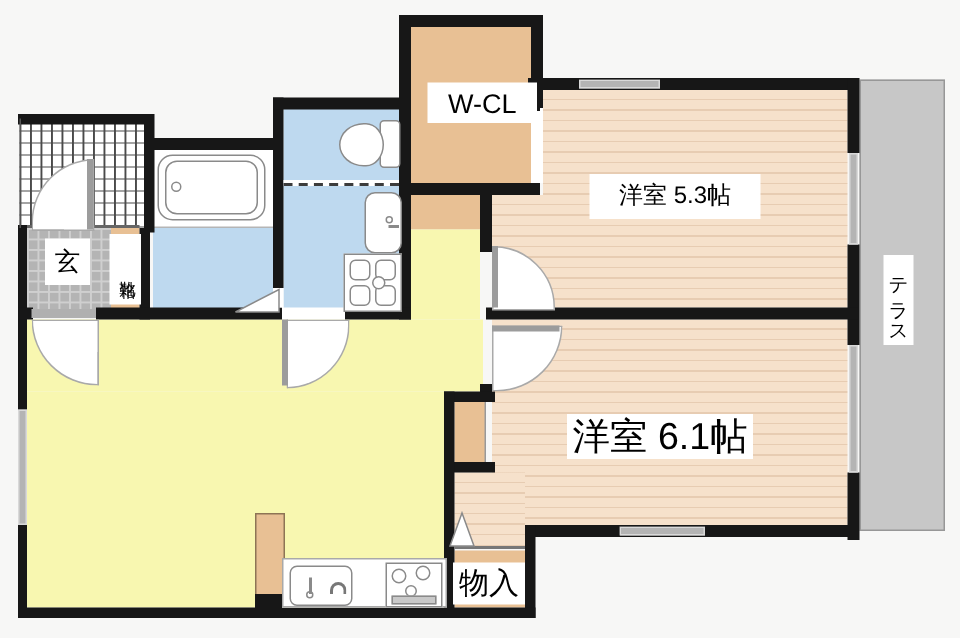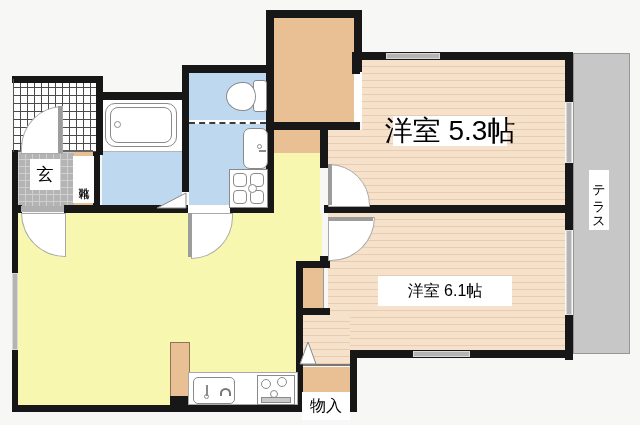--- a/index.html
+++ b/index.html
@@ -148,26 +148,29 @@
   <div class="fx" style="left:277px;top:377px;width:10px;height:10px;border-radius:50%;border-width:1px"></div>
   <div class="fx" style="left:270px;top:390px;width:8px;height:8px;border-radius:50%;border-width:1px"></div>
   <div class="fx" style="left:261px;top:397px;width:30px;height:6px;border-width:1px;background:#c9c9c9"></div>
 
   <div class="lbl" style="left:30px;top:159px;width:30px;height:31px;font-size:17px">
       <span>玄</span>
     </div>
   <div class="lbl vert" style="left:73px;top:156px;width:21px;height:47px;font-size:11px">
       <span>靴箱</span>
     </div>
-  <div class="lbl" style="left:393px;top:116px;width:114px;height:30px;font-size:28px">
+  <div class="lbl" style="left:285px;top:55px;width:73px;height:27px;font-size:18px">
+      <span>W-CL</span>
+    </div>
+  <div class="lbl" style="left:393px;top:116px;width:114px;height:30px;font-size:16px">
       <span>洋室 5.3帖</span>
     </div>
   <div class="lbl vert" style="left:589px;top:170px;width:20px;height:60px;font-size:13px">
       <span>テラス</span>
     </div>
-  <div class="lbl" style="left:378px;top:276px;width:134px;height:30px;font-size:16px">
+  <div class="lbl" style="left:378px;top:276px;width:124px;height:30px;font-size:25px">
       <span>洋室 6.1帖</span>
     </div>
-  <div class="lbl" style="left:302px;top:392px;width:48px;height:28px;font-size:16px">
+  <div class="lbl" style="left:302px;top:375px;width:48px;height:28px;font-size:20px">
       <span>物入</span>
     </div>
 
 </div>
 
 </body></html>

